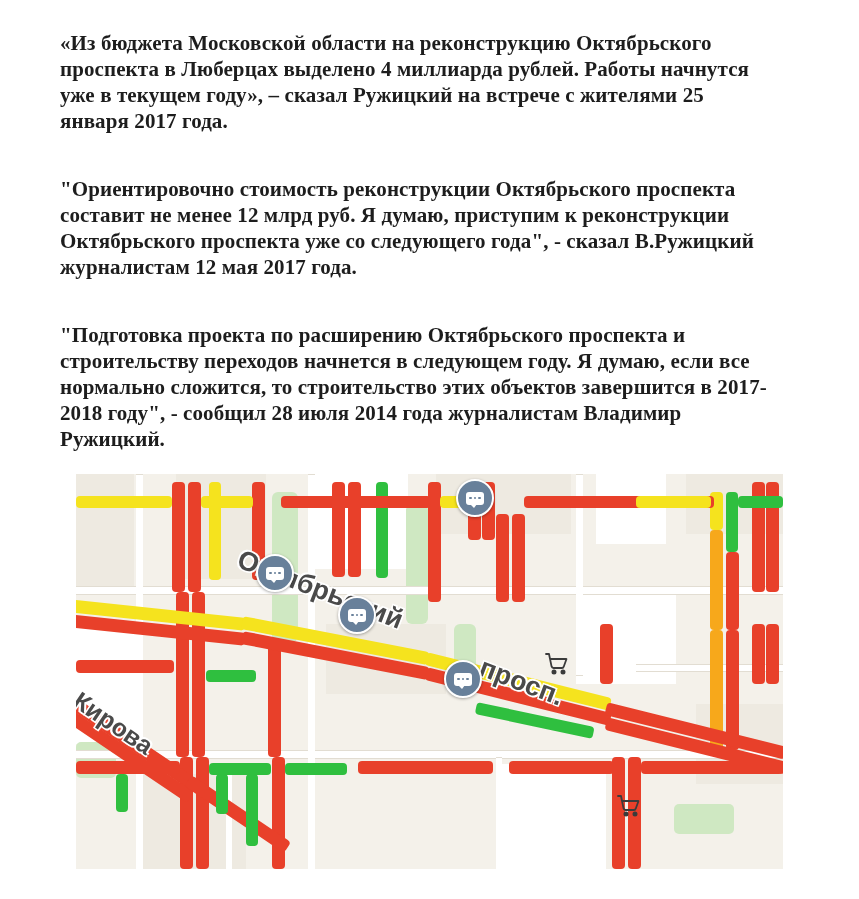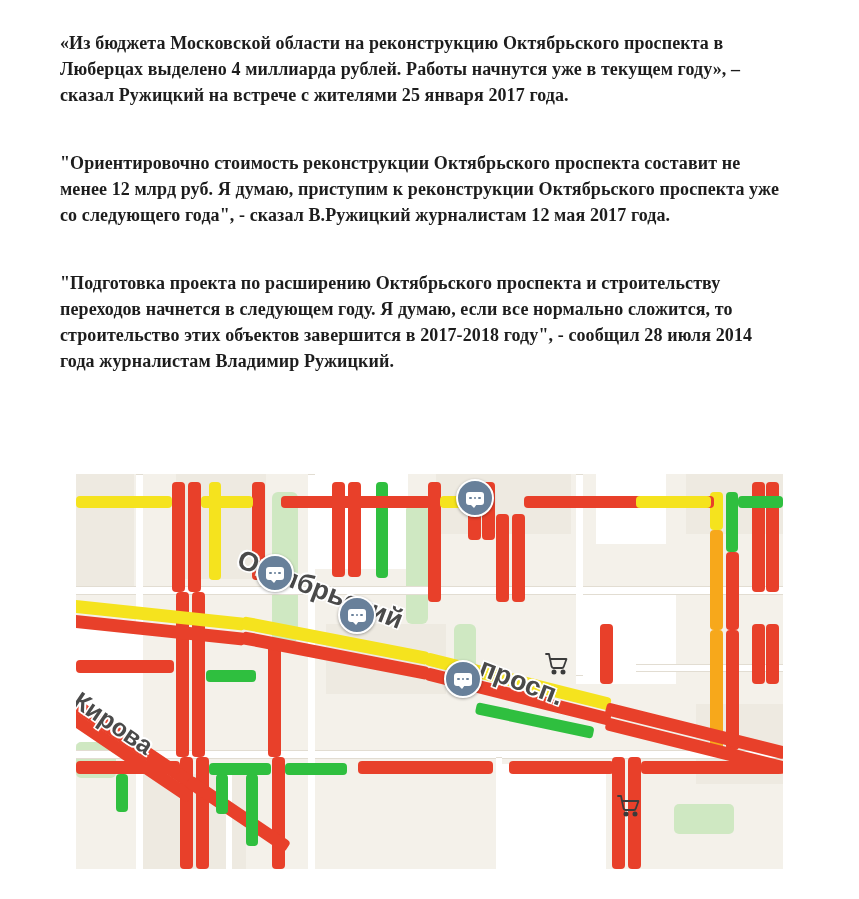--- a/index.html
+++ b/index.html
@@ -19,21 +19,21 @@
     width: 859px;
     height: 899px;
     position: relative;
     background: #ffffff;
   }
   .article {
     padding: 30px 60px 0 60px;
   }
   .para {
     font-family: "Liberation Serif", serif;
-    font-size: 18px;
+    font-size: 21px;
     line-height: 26px;
     font-weight: bold;
     color: #1d1d1d;
     margin: 0 0 30px 0;
     letter-spacing: 0.1px;
   }
   .para.p1 { margin-bottom: 42px; width: 700px; }
   .para.p2 { margin-bottom: 42px; width: 730px; }
   .para.p3 { width: 730px; }
 

